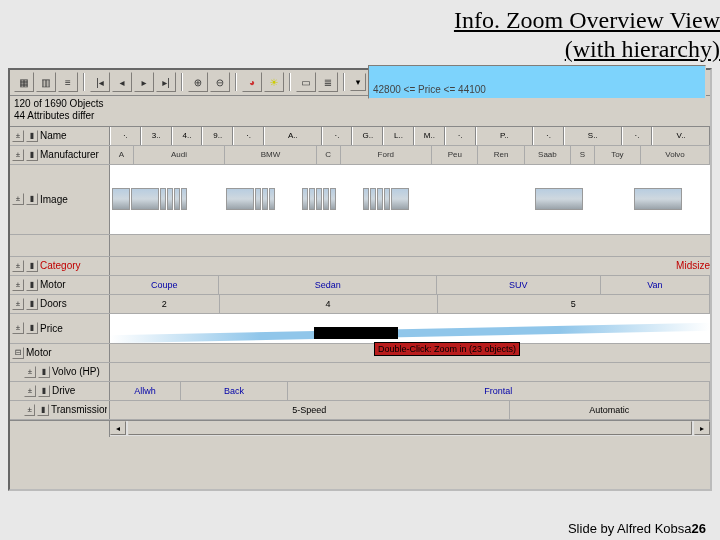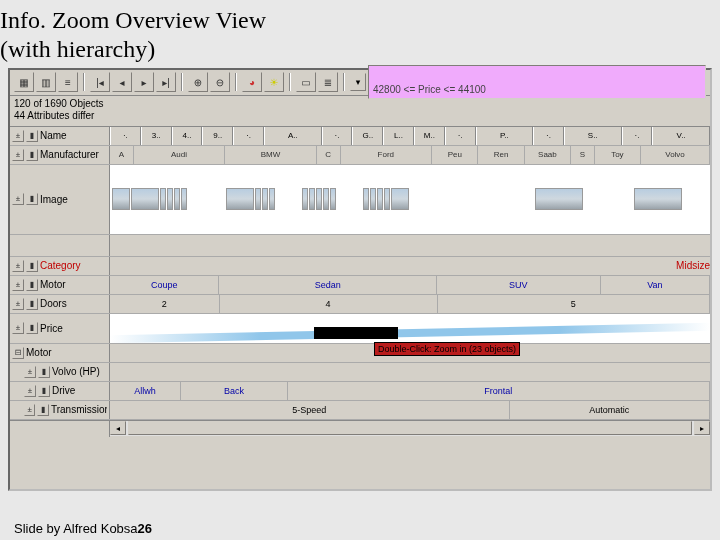--- a/index.html
+++ b/index.html
@@ -6,26 +6,27 @@
   body {
     width: 720px;
     height: 540px;
     font-family: Verdana, Arial, sans-serif;
     font-size: 11px;
     background: #e8e8e8;
     position: relative;
     overflow: hidden;
   }
   .slide-title {
-    text-align: left;
+    text-align: right;
     font-family: Georgia, 'Times New Roman', serif;
     font-size: 24px;
-    padding: 6px 0 4px 0;
+    padding: 6px 0 4px 13px;
     color: #000;
     line-height: 1.2;
+    text-decoration: underline;
   }
   .app {
     margin: 0 8px;
     border: 2px inset #bbb;
     background: #d4d0c8;
     height: 423px;
     display: flex;
     flex-direction: column;
   }
   
@@ -53,21 +54,21 @@
     width: 2px;
     height: 18px;
     border-left: 1px solid #888;
     border-right: 1px solid #fff;
     margin: 0 3px;
   }
   .tb-filter {
     flex: 1;
     height: 18px;
     border: 1px inset #d4d0c8;
-    background: #f0abfc;
+    background: #7dd3fc;
     padding: 16px 4px;
     font-size: 10px;
     color: #444;
     line-height: 16px;
     overflow: hidden;
     white-space: nowrap;
   }
   .tb-filter-btn {
     width: 16px;
     height: 18px;
@@ -265,21 +266,21 @@
     height: 14px;
     border: 1px outset #d4d0c8;
     background: #d4d0c8;
   }
   
   .footer {
     position: absolute;
     bottom: 4px;
     left: 0; right: 0;
     display: flex;
-    justify-content: flex-start;
+    justify-content: flex-end;
     padding: 0 14px;
     font-size: 13px;
     color: #000;
   }
   .footer .pn { font-weight: bold; }
   
   .f { flex: 1 1 0; }
 </style>
 </head>
 <body>

